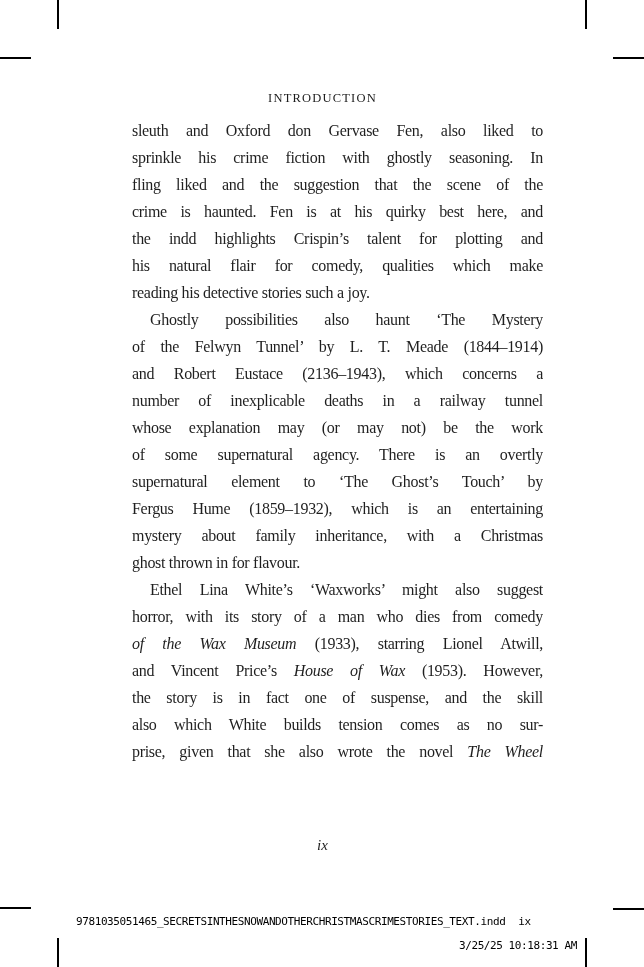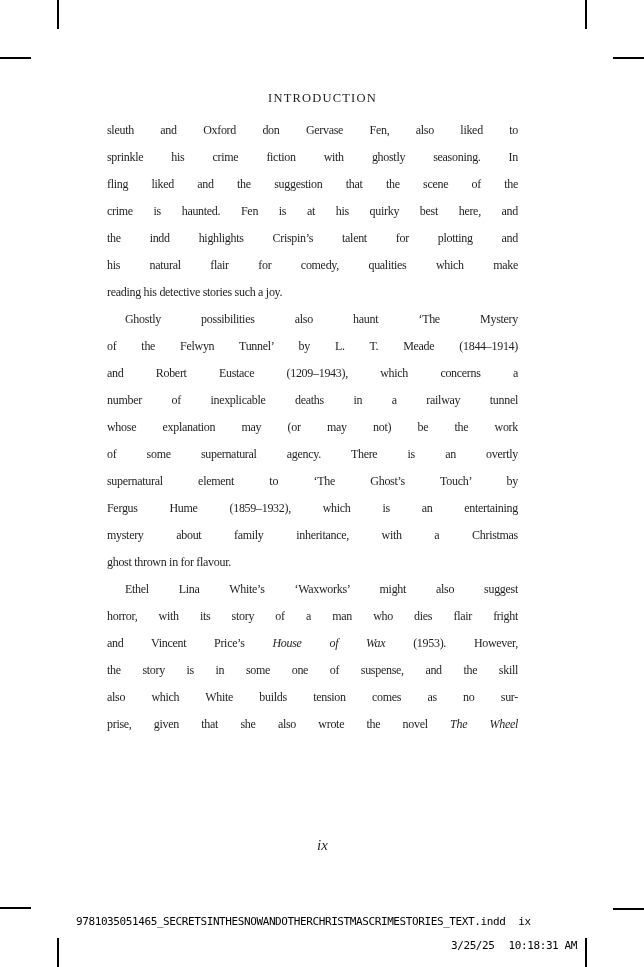--- a/index.html
+++ b/index.html
@@ -38,24 +38,24 @@
     text-align: center;
     font-size: 12.5px;
     letter-spacing: 1.2px;
     line-height: 14px;
     color: #1b1b1b;
   }
 
   
   .body-text {
     position: absolute;
-    left: 107px;
+    left: 132px;
     top: 117px;
     width: 411px;
-    font-size: 12px;
+    font-size: 16px;
     letter-spacing: -0.3px;
   }
   .line {
     height: 27px;
     line-height: 27px;
     overflow: hidden;
     text-align: left;
   }
   .line.j {
     text-align: justify;
@@ -92,21 +92,21 @@
   .slug-datetime {
     position: absolute;
     right: 67px;
     top: 939px;
     font-family: "DejaVu Sans Mono", monospace;
     font-size: 11px;
     letter-spacing: -0.4px;
     color: #000000;
     white-space: nowrap;
   }
-  .slug-datetime .time { margin-left: 14px; }
+  .slug-datetime .time { margin-left: 6px; }
 </style>
 </head>
 <body>
 
 <div class="sheet">
 
   <div class="crop v tl-v"></div>
   <div class="crop v tr-v"></div>
   <div class="crop v bl-v"></div>
   <div class="crop v br-v"></div>
@@ -123,34 +123,35 @@
         <div class="line j"><span>sprinkle his crime fiction with ghostly seasoning. In</span></div>
         <div class="line j"><span>fling liked and the suggestion that the scene of the</span></div>
         <div class="line j"><span>crime is haunted. Fen is at his quirky best here, and</span></div>
         <div class="line j"><span>the indd highlights Crispin’s talent for plotting and</span></div>
         <div class="line j"><span>his natural flair for comedy, qualities which make</span></div>
         <div class="line"><span>reading his detective stories such a joy.</span></div>
       </div>
       <div>
         <div class="line j ind"><span>Ghostly possibilities also haunt ‘The Mystery</span></div>
         <div class="line j"><span>of the Felwyn Tunnel’ by L. T. Meade (1844–1914)</span></div>
-        <div class="line j"><span>and Robert Eustace (1209–1943), which concerns a</span></div>
+        <div class="line j"><span>and Robert Eustace (2136–1943), which concerns a</span></div>
         <div class="line j"><span>number of inexplicable deaths in a railway tunnel</span></div>
         <div class="line j"><span>whose explanation may (or may not) be the work</span></div>
         <div class="line j"><span>of some supernatural agency. There is an overtly</span></div>
         <div class="line j"><span>supernatural element to ‘The Ghost’s Touch’ by</span></div>
         <div class="line j"><span>Fergus Hume (1859–1932), which is an entertaining</span></div>
         <div class="line j"><span>mystery about family inheritance, with a Christmas</span></div>
         <div class="line"><span>ghost thrown in for flavour.</span></div>
       </div>
       <div>
         <div class="line j ind"><span>Ethel Lina White’s ‘Waxworks’ might also suggest</span></div>
-        <div class="line j"><span>horror, with its story of a man who dies flair fright</span></div>
+        <div class="line j"><span>horror, with its story of a man who dies from comedy</span></div>
+        <div class="line j"><em>of the Wax Museum</em><span> (1933), starring Lionel Atwill,</span></div>
         <div class="line j"><span>and Vincent Price’s </span><em>House of Wax</em><span> (1953). However,</span></div>
-        <div class="line j"><span>the story is in some one of suspense, and the skill</span></div>
+        <div class="line j"><span>the story is in fact one of suspense, and the skill</span></div>
         <div class="line j"><span>also which White builds tension comes as no sur-</span></div>
         <div class="line j"><span>prise, given that she also wrote the novel </span><em>The Wheel</em></div>
       </div>
     </div>
 
   <div class="folio">ix</div>
 
   <div class="slug-filename">
     <span>9781035051465_SECRETSINTHESNOWANDOTHERCHRISTMASCRIMESTORIES_TEXT.indd</span><span class="pageref">ix</span>
   </div>

